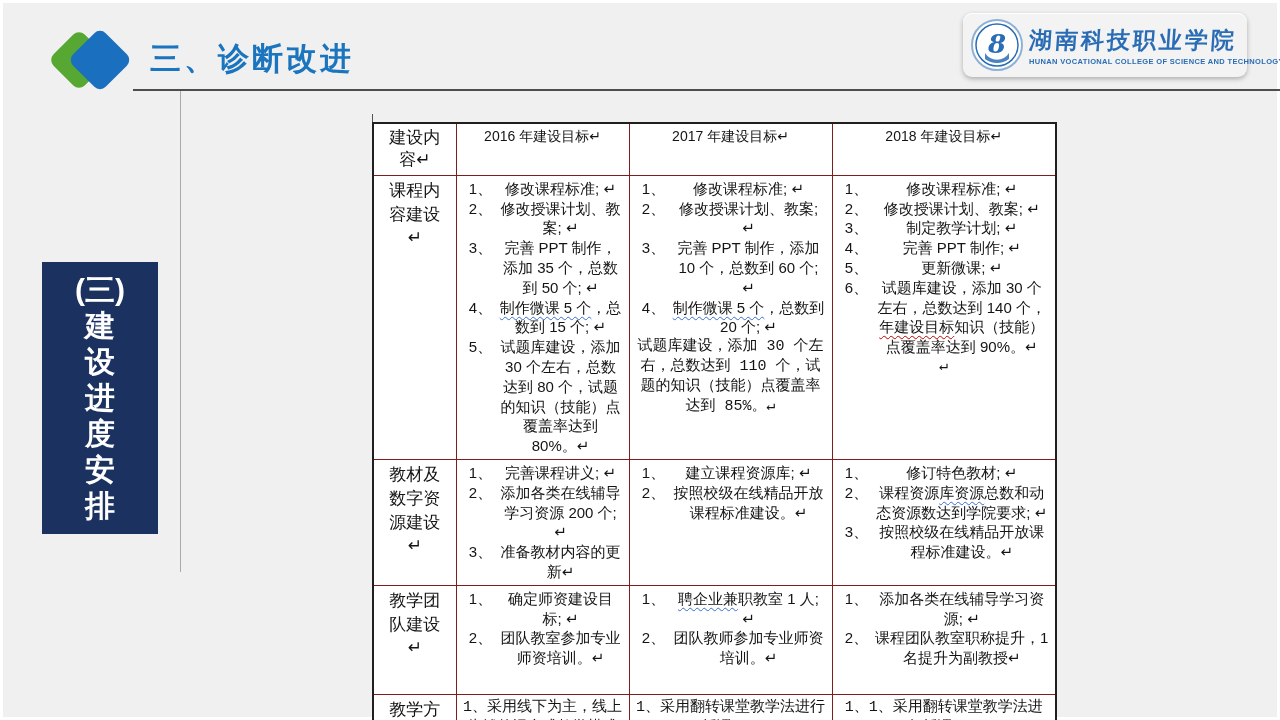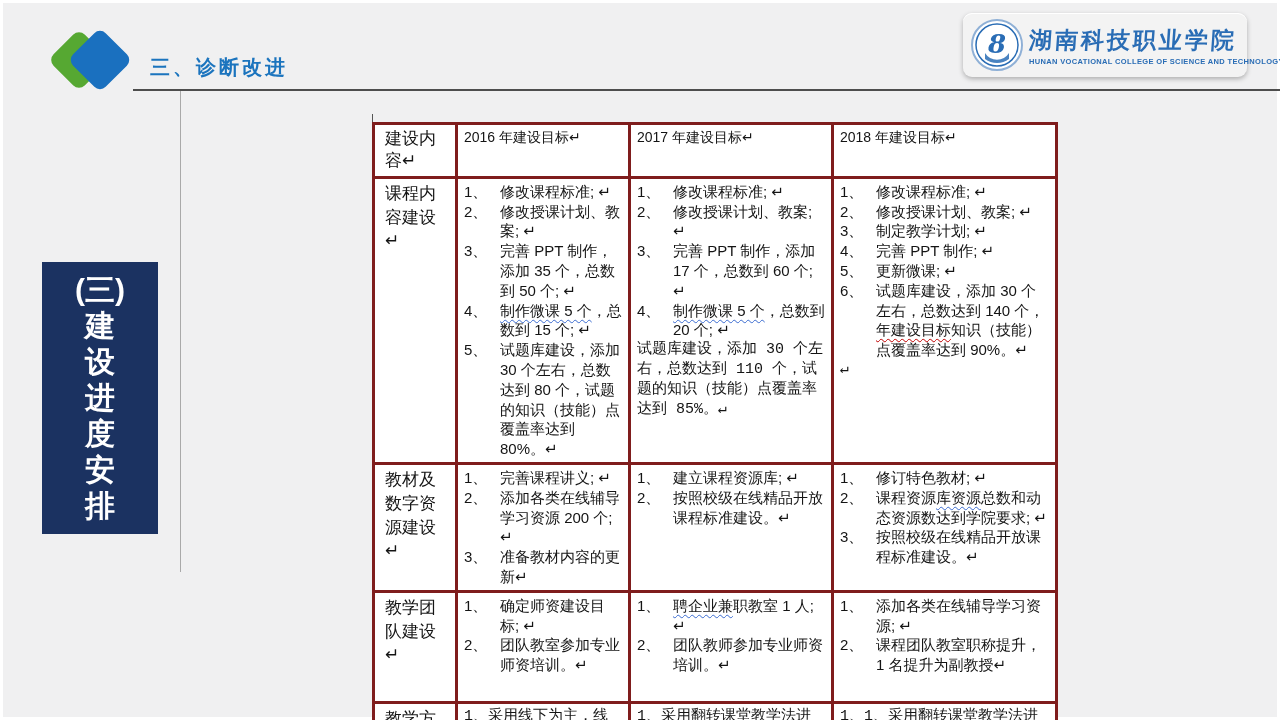--- a/index.html
+++ b/index.html
@@ -10,21 +10,21 @@
     color:#111;
   }
   .frame{position:absolute;inset:0;border:3px solid #ffffff;pointer-events:none;}
 
   
   .diamond{position:absolute;border-radius:8px;transform:rotate(45deg);}
   .diamond.green{left:57px;top:38px;width:44px;height:44px;background:#56a832;}
   .diamond.blue{left:77px;top:37px;width:46px;height:46px;background:#1a70bf;}
   .page-title{
     position:absolute;left:150px;top:38px;
-    font-size:20px;font-weight:600;color:#1b74be;letter-spacing:3px;white-space:nowrap;margin-top:16px;
+    font-size:31px;font-weight:600;color:#1b74be;letter-spacing:3px;white-space:nowrap;
   }
   .h-rule{position:absolute;left:133px;top:89px;width:1147px;height:2px;background:#4d4d4d;}
   .v-rule{position:absolute;left:180px;top:91px;width:1px;height:481px;background:#a9a9a9;}
 
   
   .logo{
     position:absolute;left:963px;top:13px;width:284px;height:64px;
     background:#f3f3f3;border-radius:9px;
     box-shadow:0 2px 5px rgba(0,0,0,.28), inset 0 1px 0 #ffffff;
     display:flex;align-items:center;padding:0 8px;box-sizing:border-box;
@@ -49,21 +49,21 @@
   .side-panel .ch{white-space:nowrap;}
 
   
   .table-tick{position:absolute;left:372px;top:114px;width:1px;height:9px;background:#555;}
   .doc-table-wrap{position:absolute;left:372px;top:122px;width:683px;}
   table.doc{
     border-collapse:collapse;table-layout:fixed;width:683px;background:#fff;
     border:2px solid #1f1f1f;
   }
   table.doc td,table.doc th{
-    border:3px solid #7f1d1d;vertical-align:top;text-align:left;
+    border:1px solid #7f1d1d;vertical-align:top;text-align:center;
     padding:3px 6px;font-size:15px;line-height:1.32;font-weight:400;color:#141414;
   }
   table.doc th{font-size:14px;height:36px;}
   table.doc th.c0{font-size:17px;padding:3px 10px;}
   table.doc td.label{font-size:17px;line-height:1.4;padding:3px 10px;}
   .item{display:flex;}
   .item .n{flex:0 0 36px;}
   .item .b{flex:1;min-width:0;}
   .para{display:block;font-family:Liberation Mono, monospace;}
   .wavy-b{text-decoration-line:underline;text-decoration-style:wavy;text-decoration-color:#3a6bd0;text-decoration-thickness:1px;text-underline-offset:3px;}
@@ -149,21 +149,21 @@
             <div class="item">
               <span class="n">1、</span>
               <span class="b"><span>修改课程标准; ↵</span></span>
             </div>
             <div class="item">
               <span class="n">2、</span>
               <span class="b"><span>修改授课计划、教案; ↵</span></span>
             </div>
             <div class="item">
               <span class="n">3、</span>
-              <span class="b"><span>完善 PPT 制作，添加 17 个，总数到 60 个; ↵</span></span>
+              <span class="b"><span>完善 PPT 制作，添加 10 个，总数到 60 个; ↵</span></span>
             </div>
             <div class="item">
               <span class="n">4、</span>
               <span class="b"><span class="wavy-b">制作微课 5 个</span><span>，总数到 20 个; ↵</span></span>
             </div>
             <div class="para"><span>试题库建设，添加 30 个左右，总数达到 110 个，试题的知识（技能）点覆盖率达到 85%。↵</span></div>
           </td>
           <td>
             <div class="item">
               <span class="n">1、</span>

